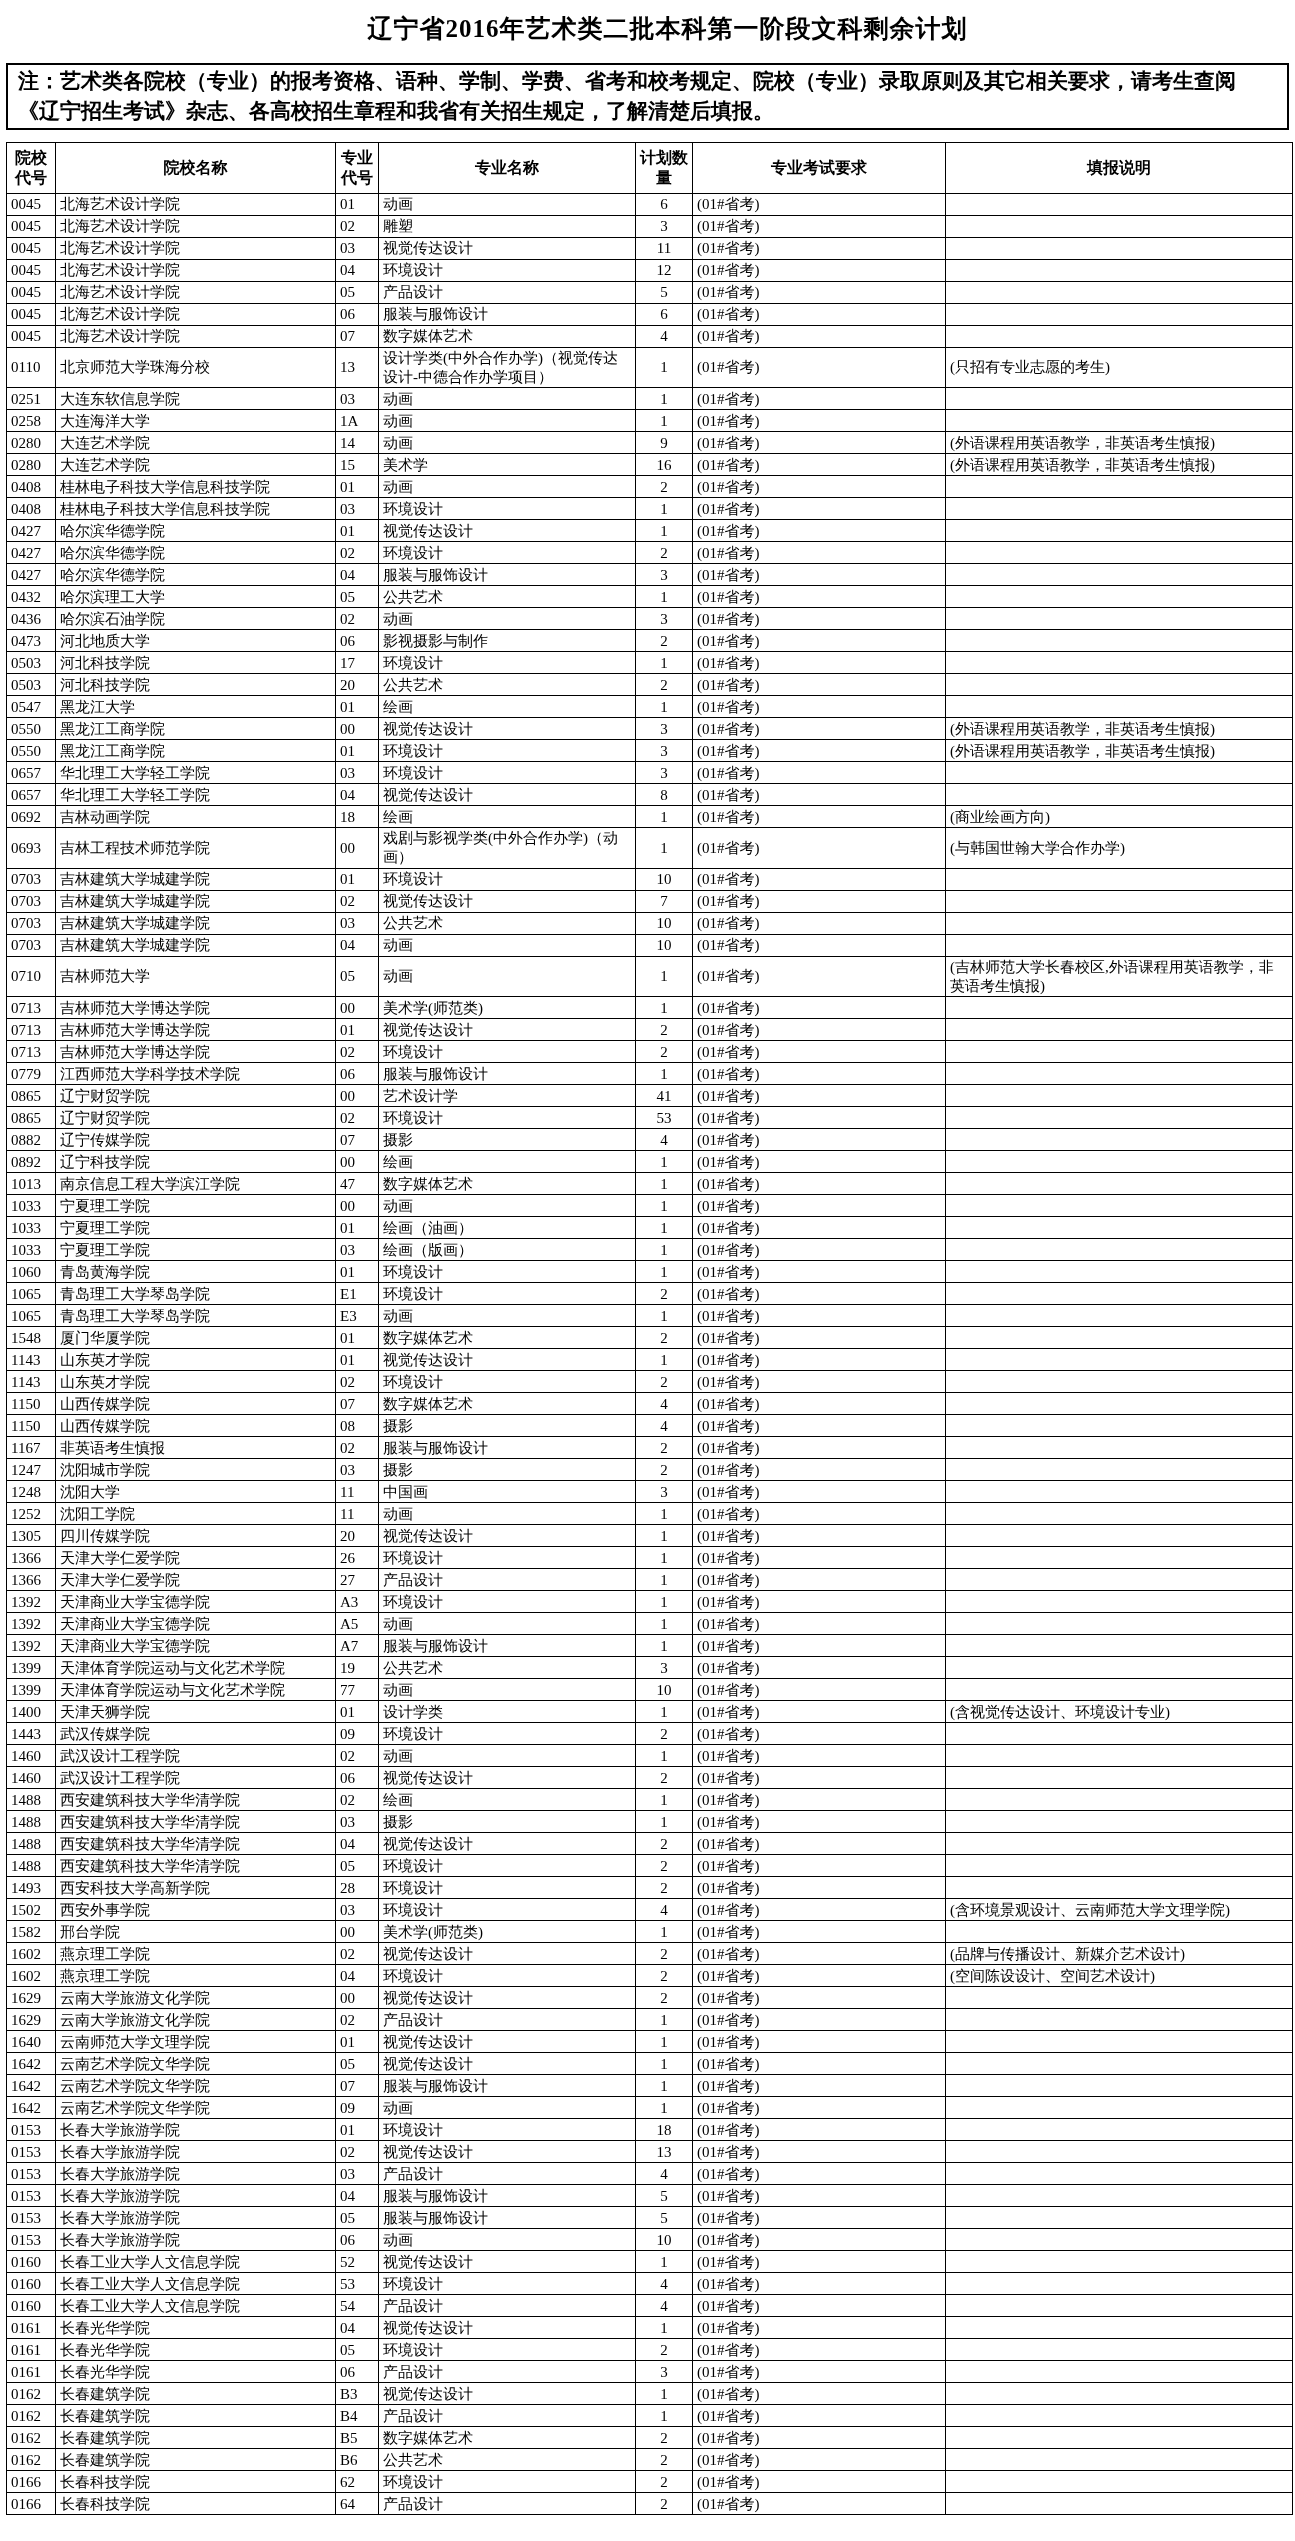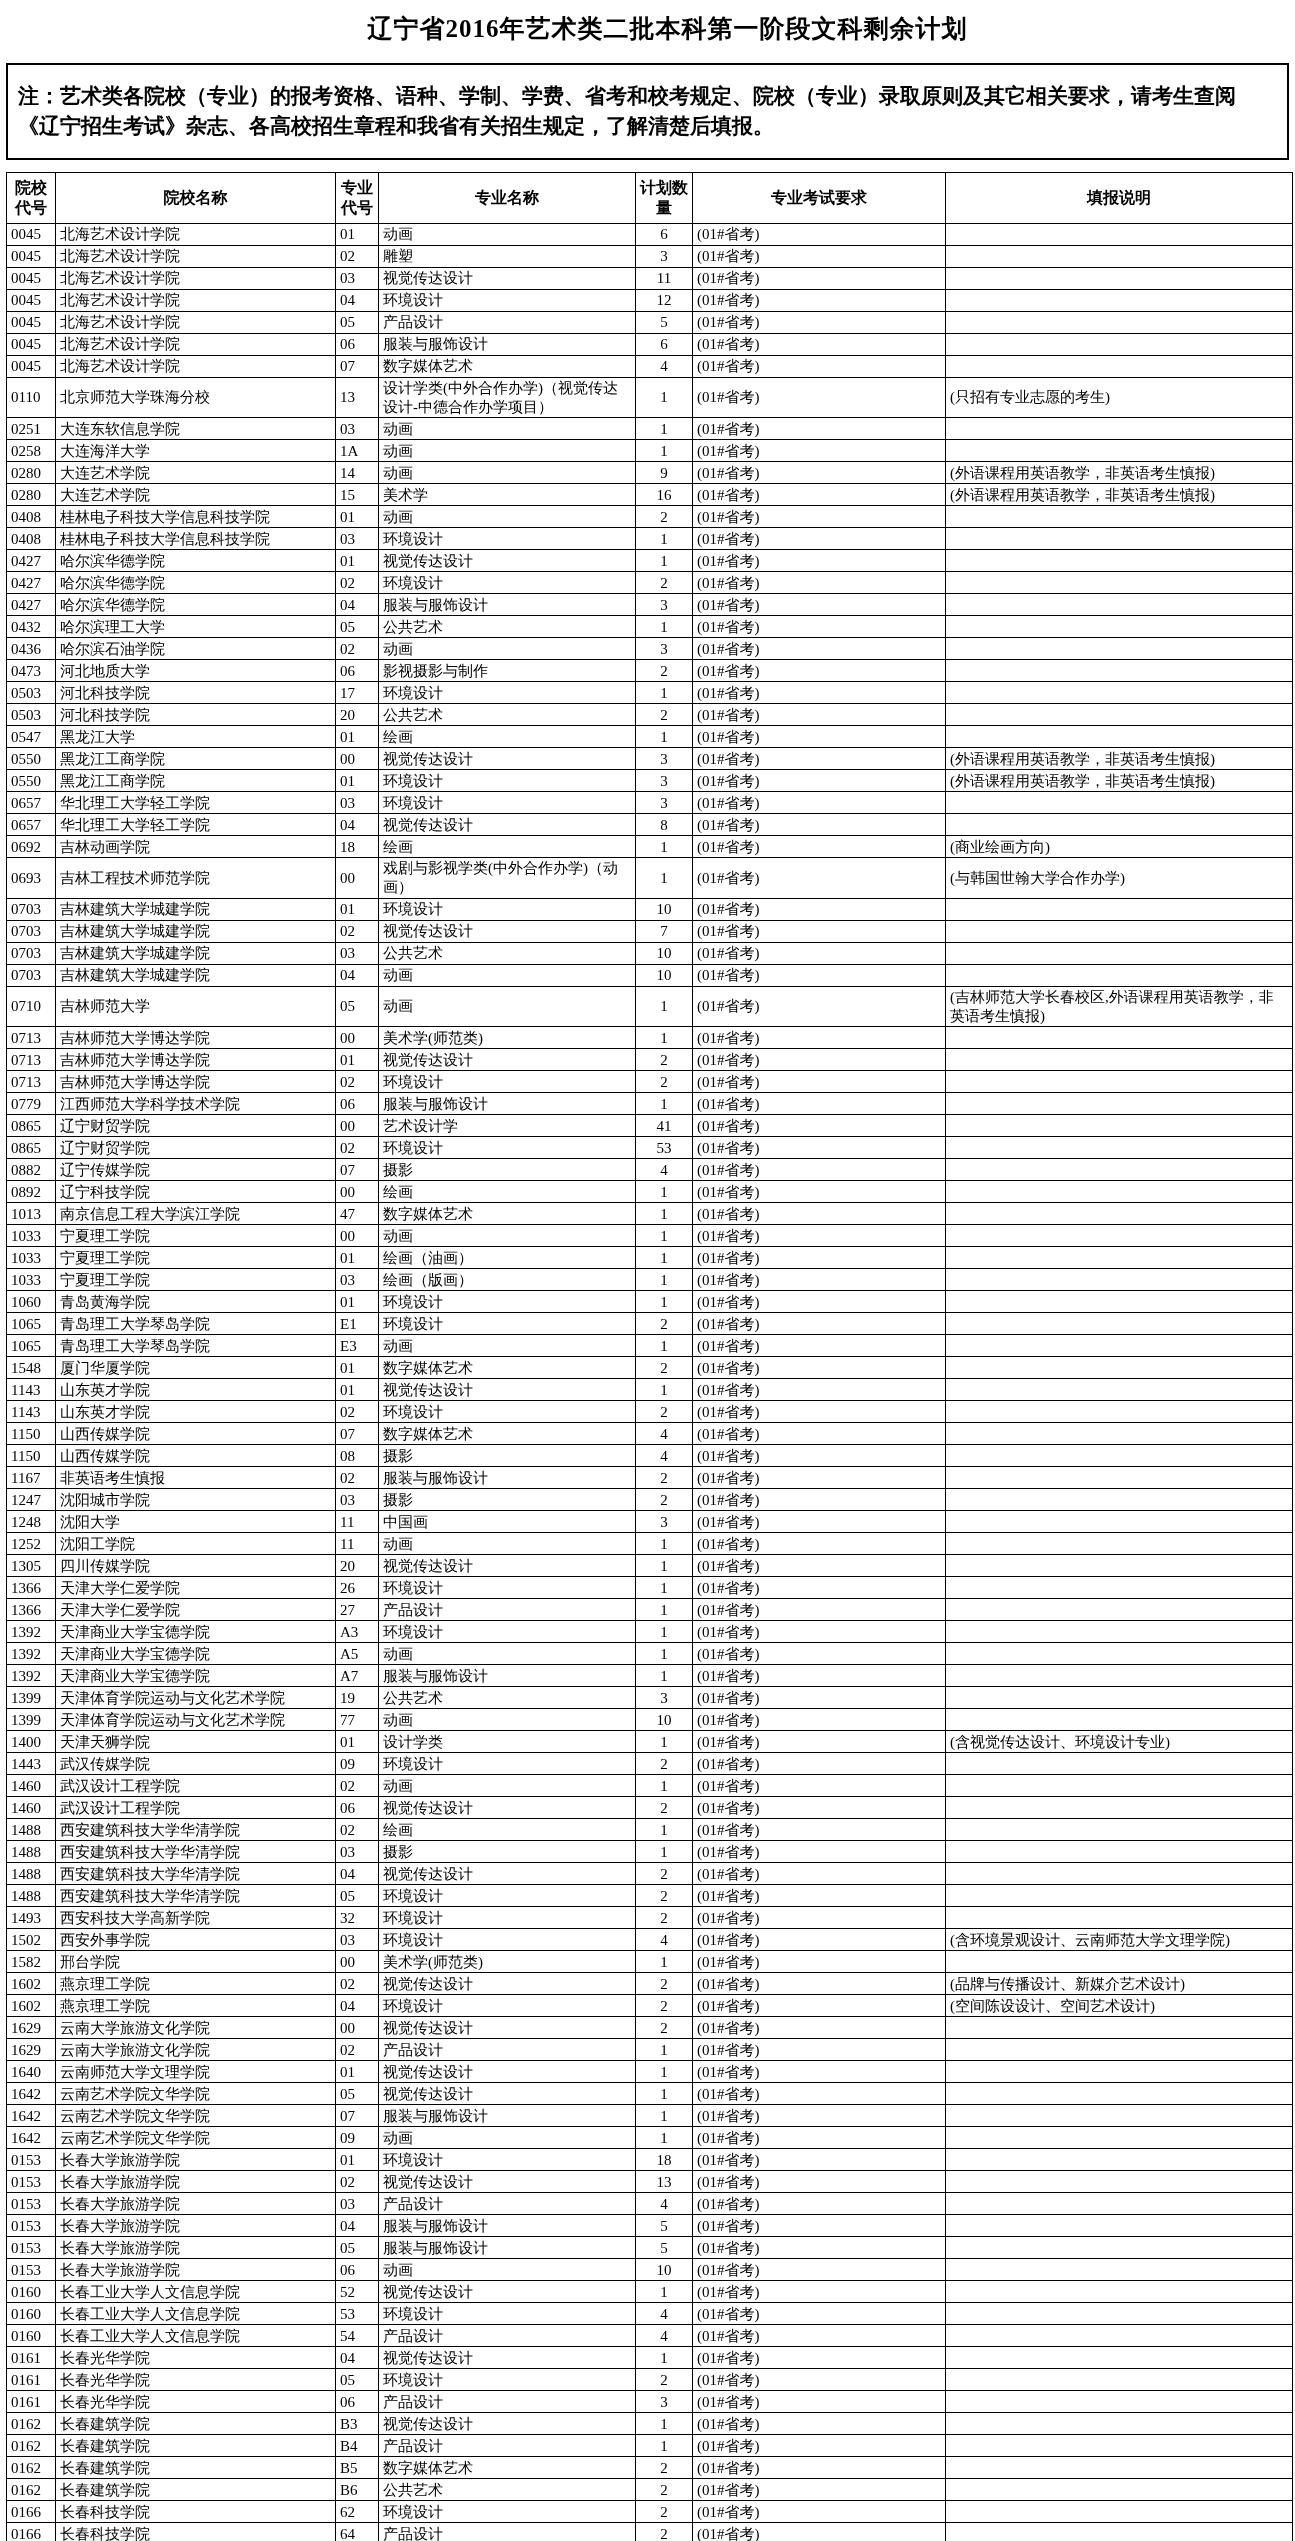--- a/index.html
+++ b/index.html
@@ -15,21 +15,21 @@
     text-align:center;
     font-size:25px;
     font-weight:bold;
     padding-top:12px;
     letter-spacing:1px;
     padding-left:40px;
   }
   .note{
     margin:18px 6px 12px 6px;
     border:2px solid #000;
-    padding:16px 10px;
+    padding:1px 10px;
     font-size:21px;
     font-weight:bold;
     line-height:1.45;
   }
   table.plan{
     border-collapse:collapse;
     table-layout:fixed;
     margin-left:6px;
     width:1286px;
   }
@@ -751,21 +751,21 @@
           <td class="c1">西安建筑科技大学华清学院</td>
           <td class="c2">05</td>
           <td class="c3">环境设计</td>
           <td class="c4">2</td>
           <td class="c5">(01#省考)</td>
           <td class="c6"></td>
         </tr>
         <tr>
           <td class="c0">1493</td>
           <td class="c1">西安科技大学高新学院</td>
-          <td class="c2">32</td>
+          <td class="c2">28</td>
           <td class="c3">环境设计</td>
           <td class="c4">2</td>
           <td class="c5">(01#省考)</td>
           <td class="c6"></td>
         </tr>
         <tr>
           <td class="c0">1502</td>
           <td class="c1">西安外事学院</td>
           <td class="c2">03</td>
           <td class="c3">环境设计</td>

